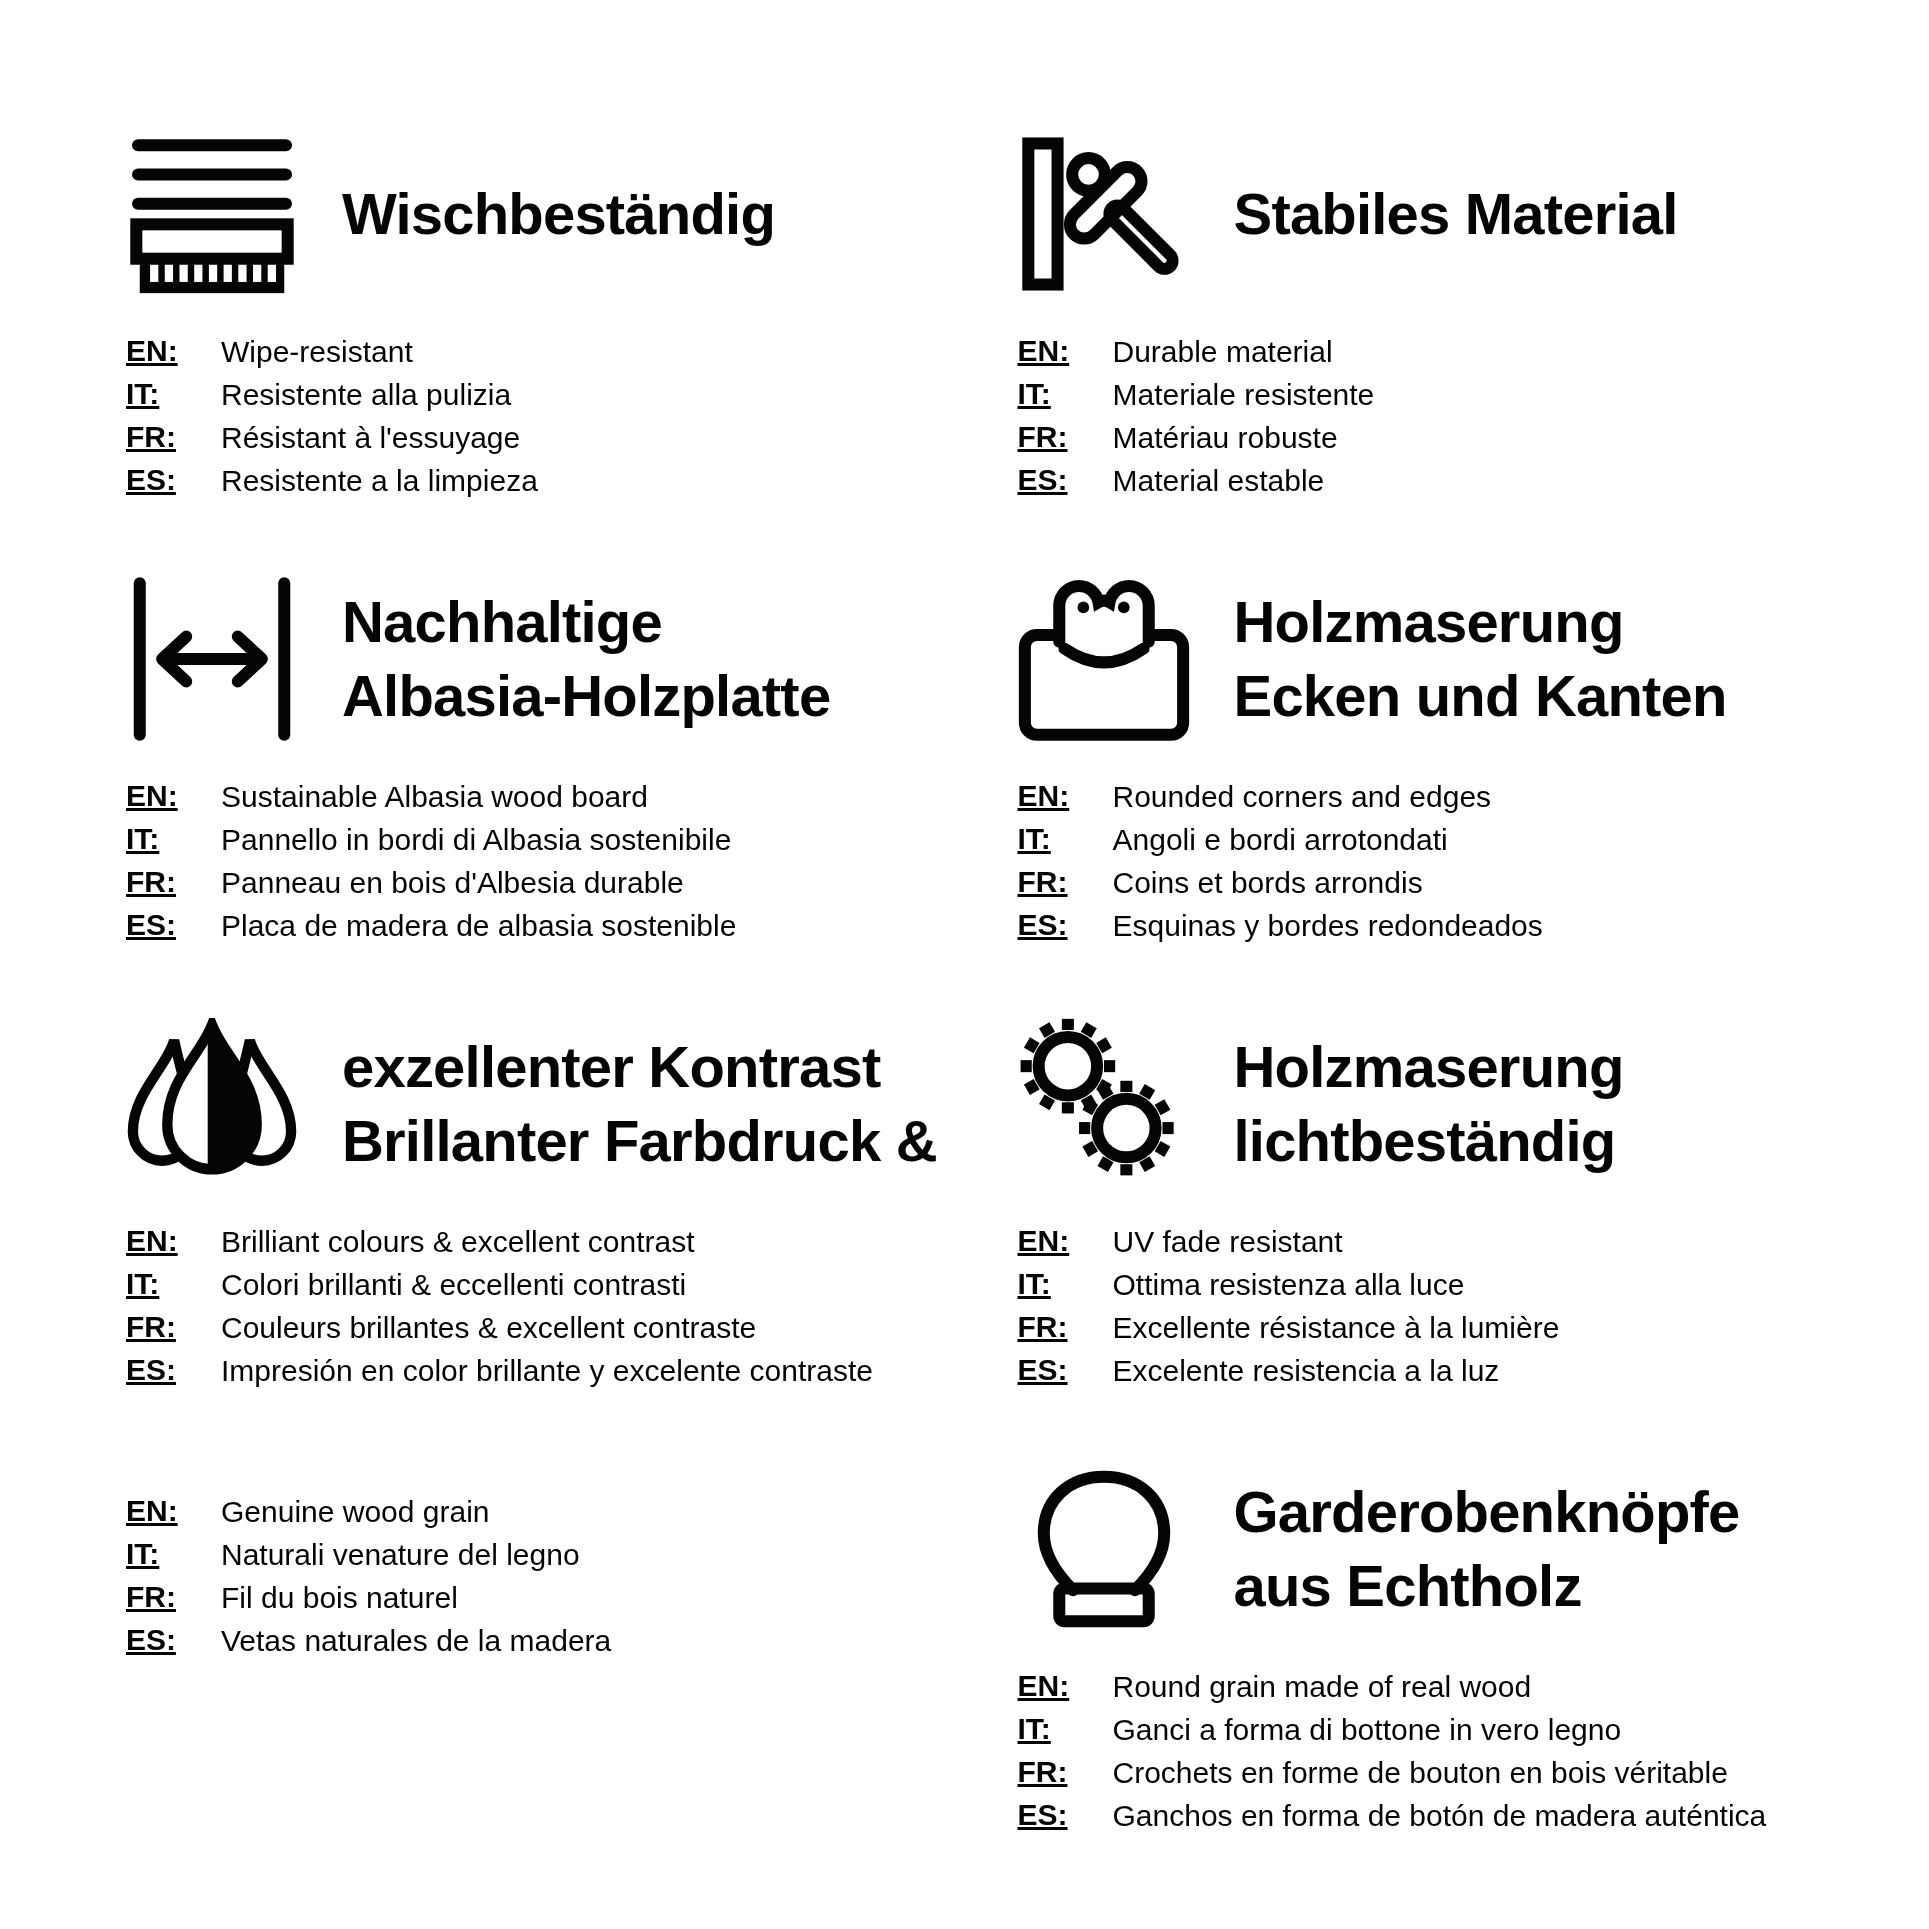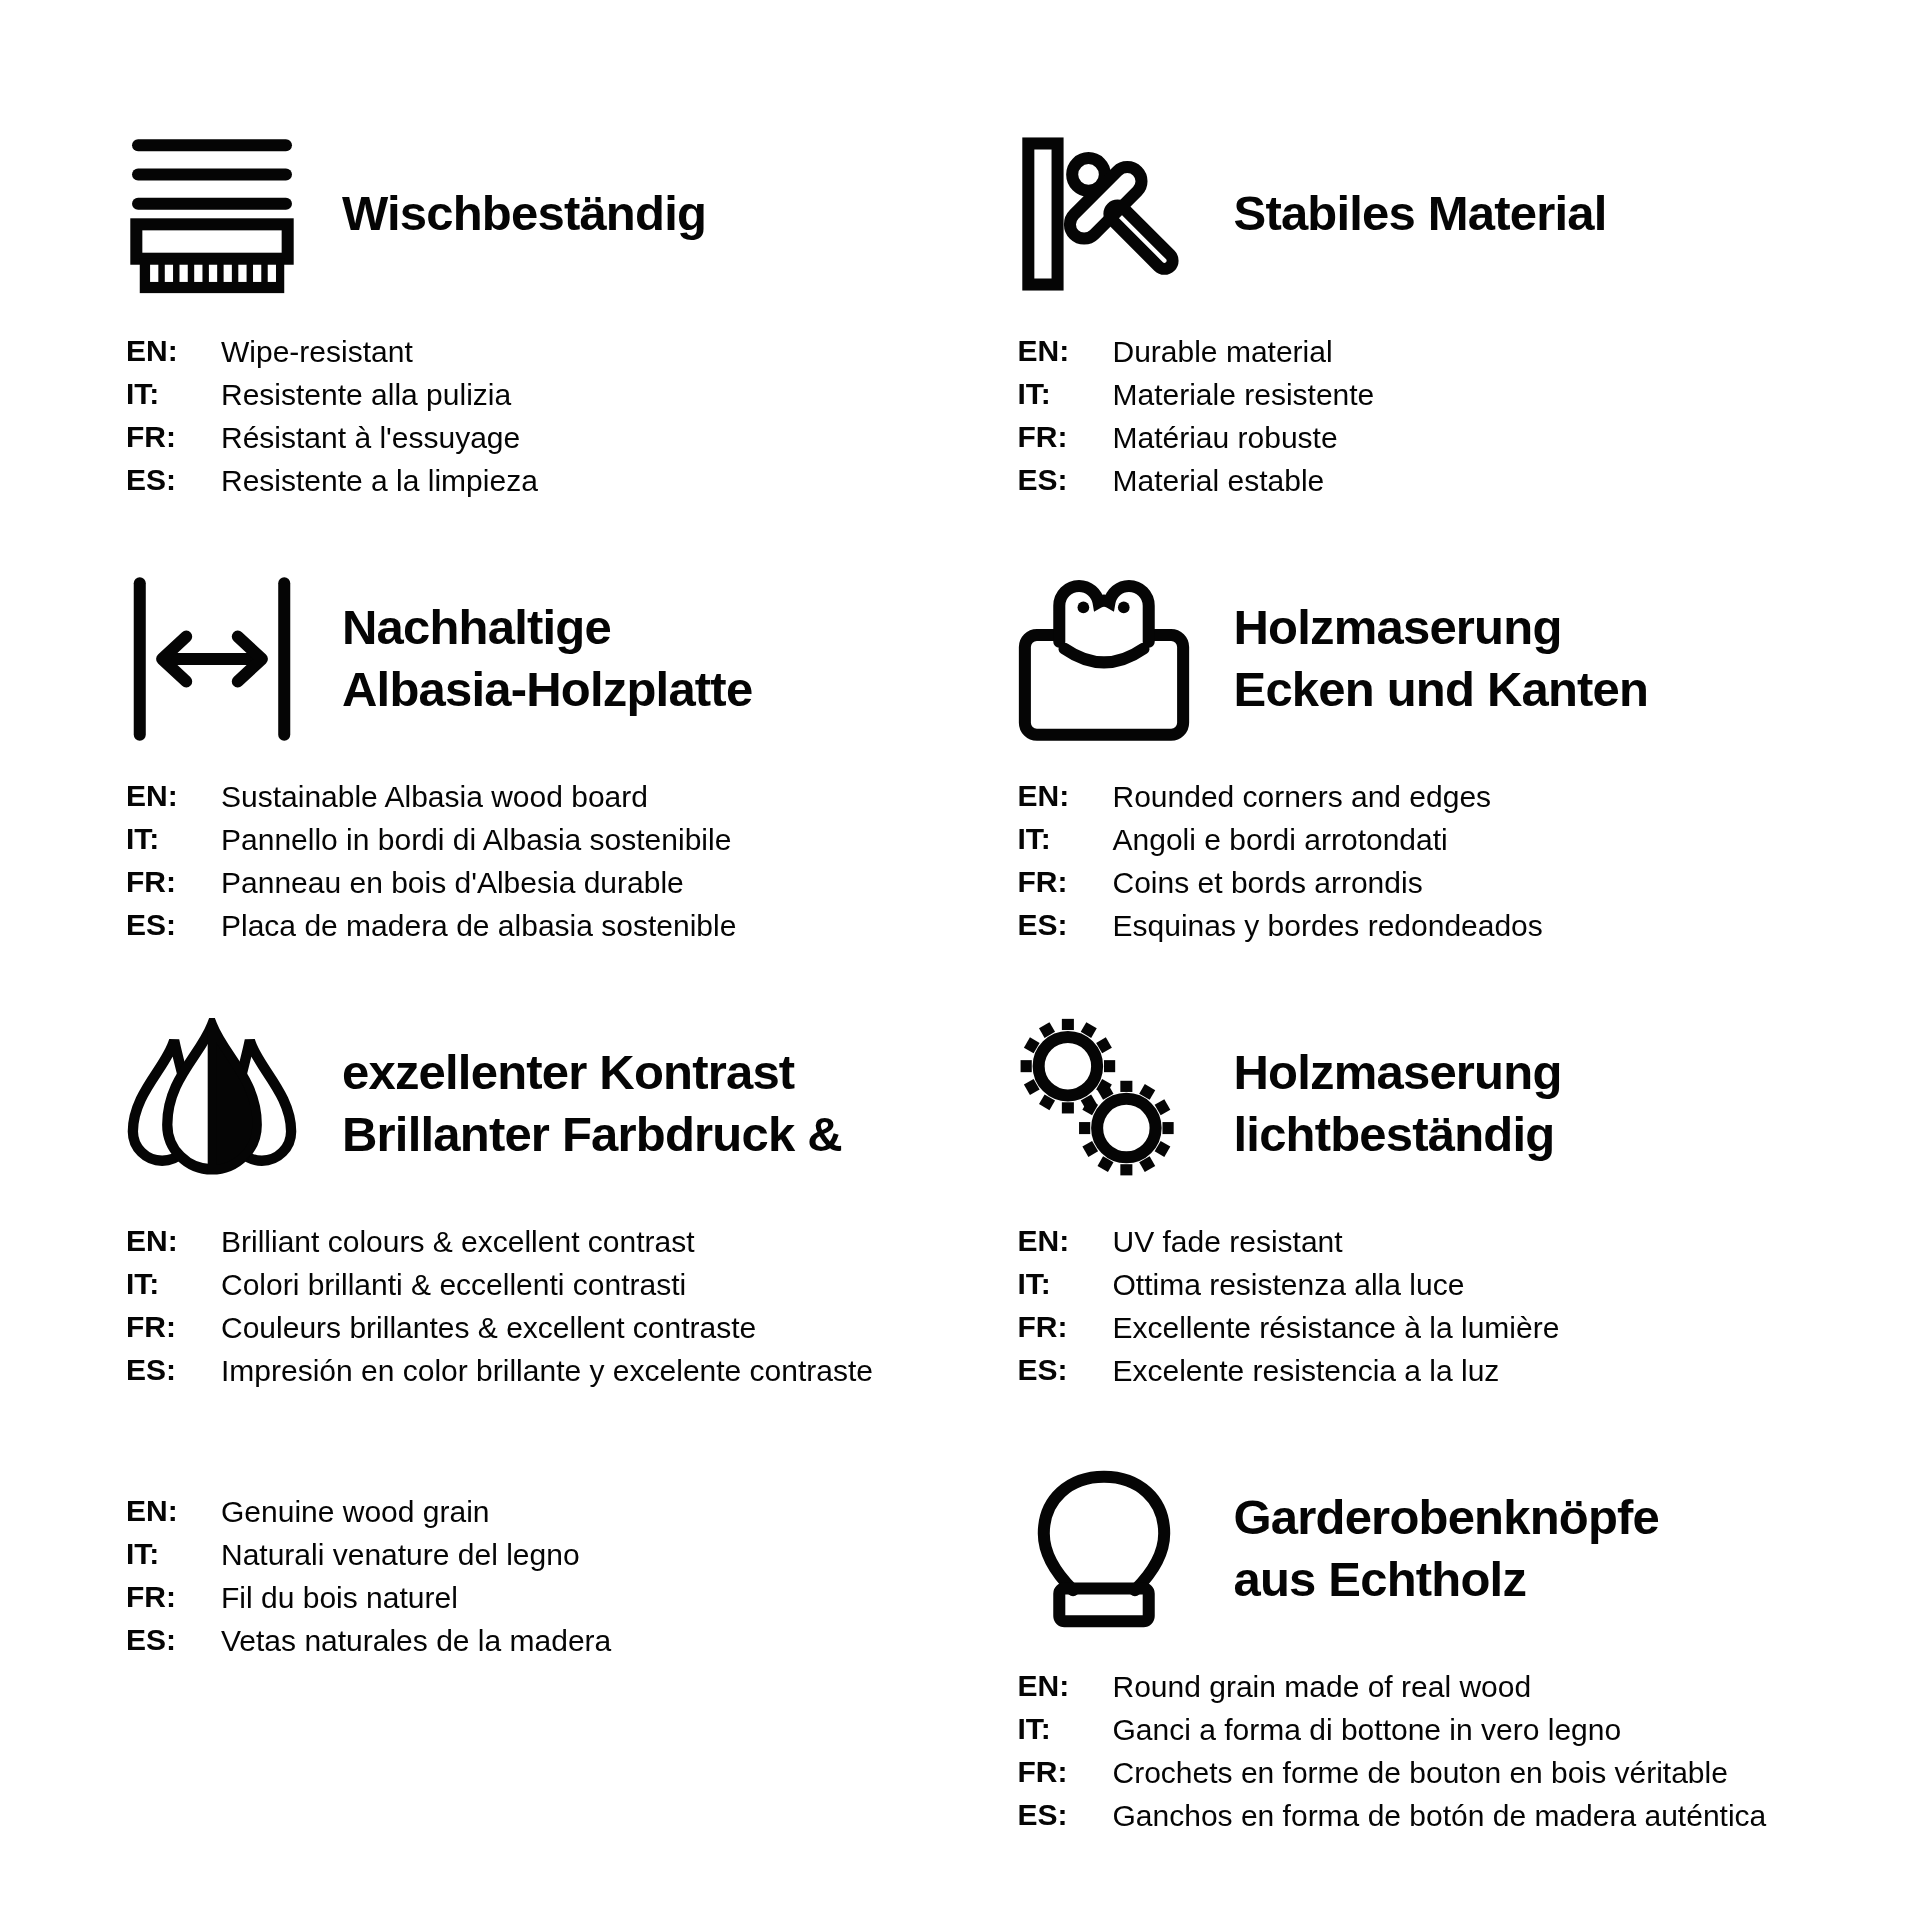--- a/index.html
+++ b/index.html
@@ -33,40 +33,41 @@
     width: 172px;
     height: 172px;
     flex: 0 0 auto;
     display: flex;
     align-items: center;
     justify-content: center;
   }
   .icon-box svg { width: 100%; height: 100%; display: block; }
   .title {
     margin: 0;
-    font-size: 49px;
+    font-size: 58px;
     font-weight: 700;
     line-height: 1.26;
     letter-spacing: -0.8px;
     color: #050505;
   }
   .title span { display: block; white-space: nowrap; }
   .langs {
     margin: 28.5px 0 0 0;
     font-size: 30px;
     font-weight: 700;
   }
   .lang-row {
     display: flex;
     line-height: 41px;
   }
   .lang-row dt {
     width: 94px;
     flex: 0 0 auto;
     font-weight: 700;
+    text-decoration: underline;
   }
   .lang-row dd {
     margin: 1px;
     white-space: nowrap;
     font-weight: 400;
   }
   .ic { stroke: #050505; fill: none; stroke-width: 7; }
 </style>
 </head>
 <body>

